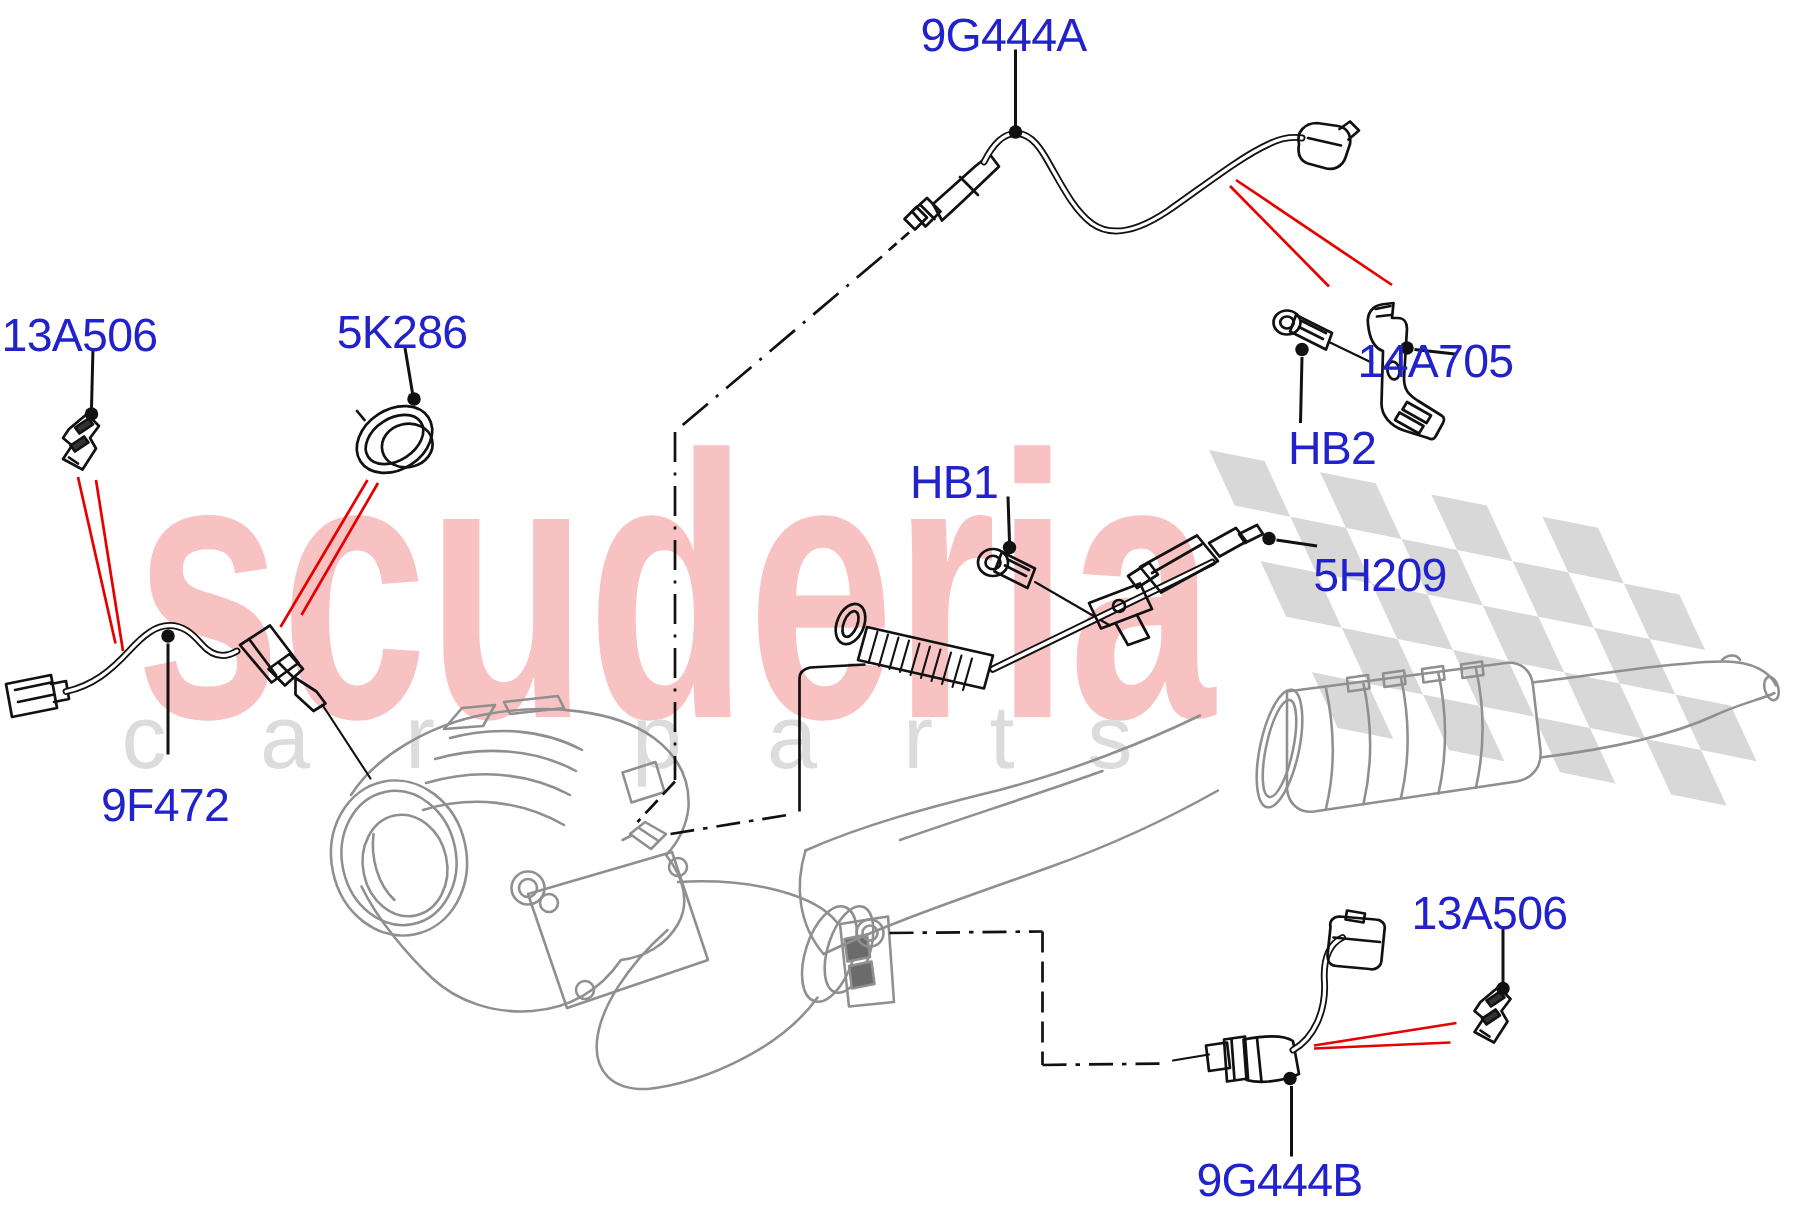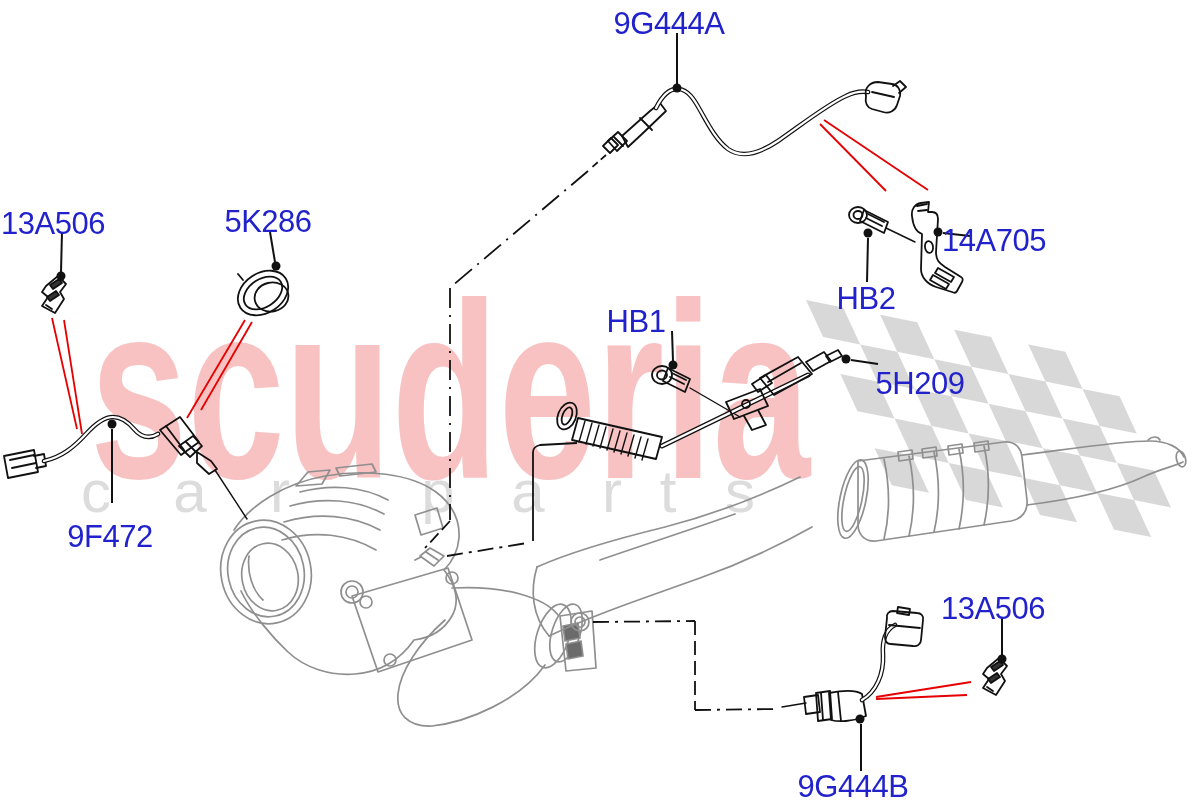--- a/index.html
+++ b/index.html
@@ -270,17 +270,17 @@
         <path d="M861,724 L861,771" fill="none"></path>
   </g>
 </svg>
 
   <div class="plabel" style="left:669px;top:8px">9G444A</div>
   <div class="plabel" style="left:53px;top:208px">13A506</div>
   <div class="plabel" style="left:268px;top:206px">5K286</div>
   <div class="plabel" style="left:110px;top:521px">9F472</div>
   <div class="plabel" style="left:636px;top:306px">HB1</div>
   <div class="plabel" style="left:920px;top:368px">5H209</div>
-  <div class="plabel" style="left:866px;top:283px">HB2</div>
-  <div class="plabel" style="left:994px;top:225px">14A705</div>
+  <div class="plabel" style="left:888px;top:283px">HB2</div>
+  <div class="plabel" style="left:957px;top:225px">14A705</div>
   <div class="plabel" style="left:993px;top:593px">13A506</div>
   <div class="plabel" style="left:853px;top:771px">9G444B</div>
 </div>
 
 </body></html>

